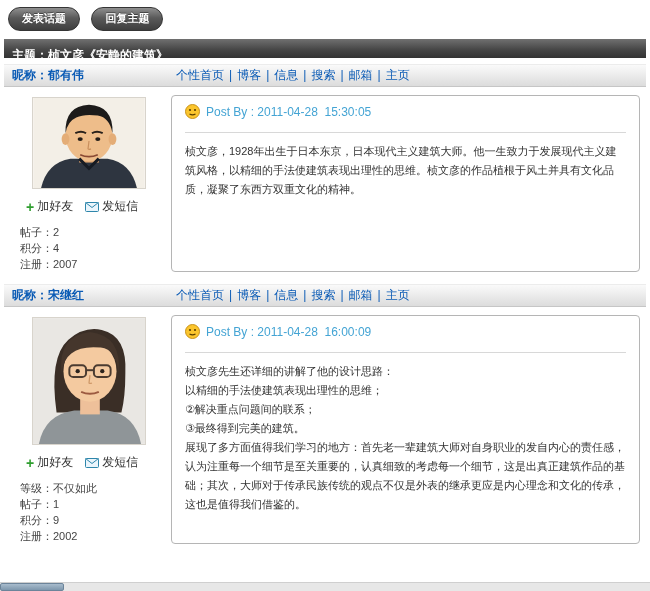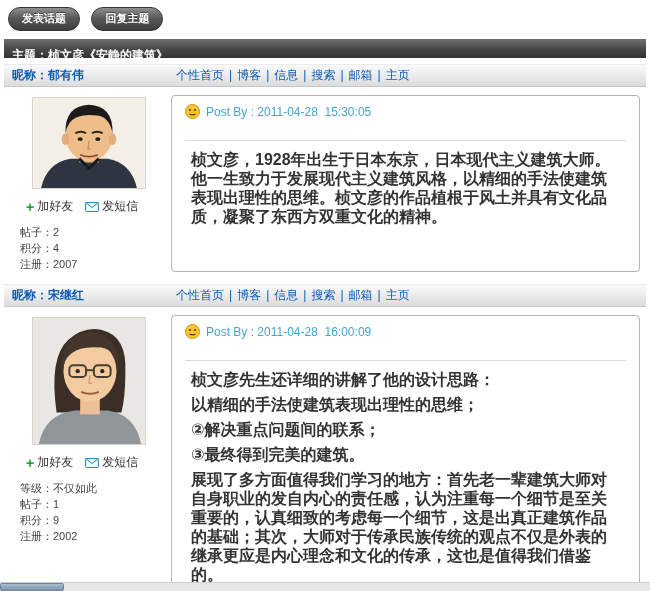--- a/index.html
+++ b/index.html
@@ -96,31 +96,30 @@
     background: #fff;
     padding: 8px 13px 12px;
   }
   .content-box.first { min-height: 152px; }
   .post-meta {
     display: flex;
     align-items: center;
     gap: 6px;
     color: #44a4d4;
     font-size: 12px;
-    padding-bottom: 21px;
+    padding-bottom: 13px;
     border-bottom: 1px solid #d8d8d8;
     margin-bottom: 9px;
   }
   .post-by { white-space: pre; }
   .post-text p {
-    font-size: 16px;
+    font-size: 11px;
     line-height: 19px;
     color: #333;
-    margin: 6px;
-    font-weight: bold;
+    margin: 0;
   }
 
   
   .hscrollbar {
     position: absolute;
     left: 0; right: 0; bottom: 0;
     height: 9px;
     background: #e7e7e7;
     border-top: 1px solid #cfcfcf;
   }

